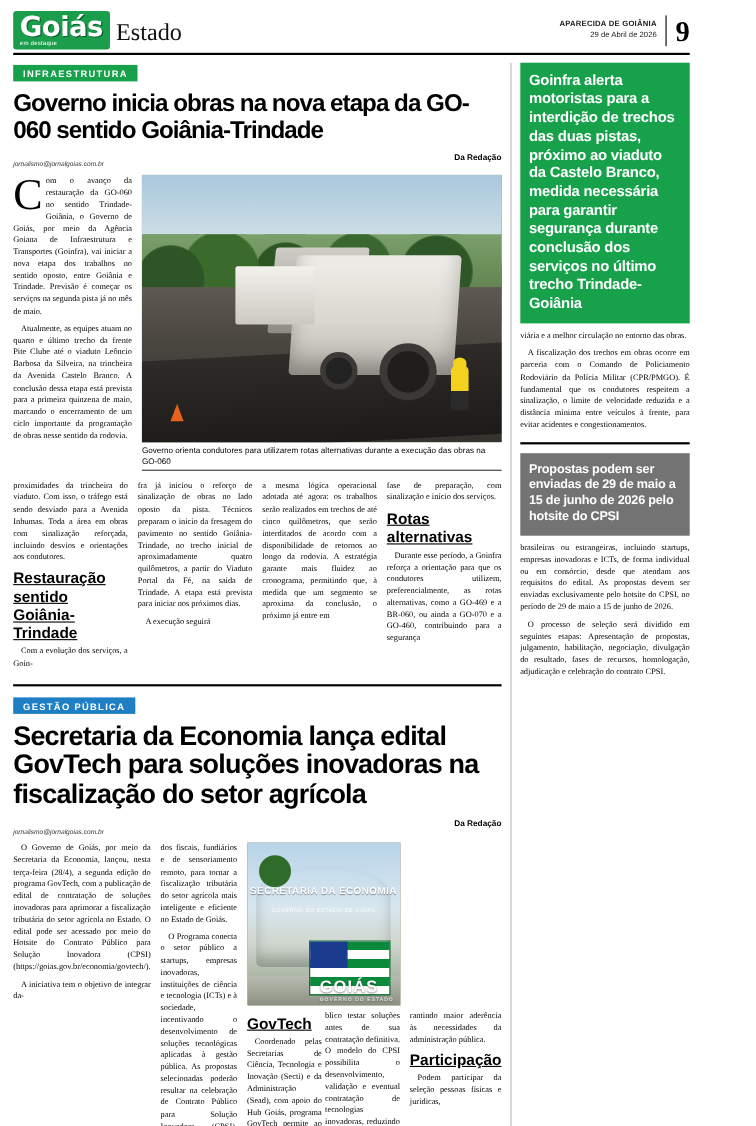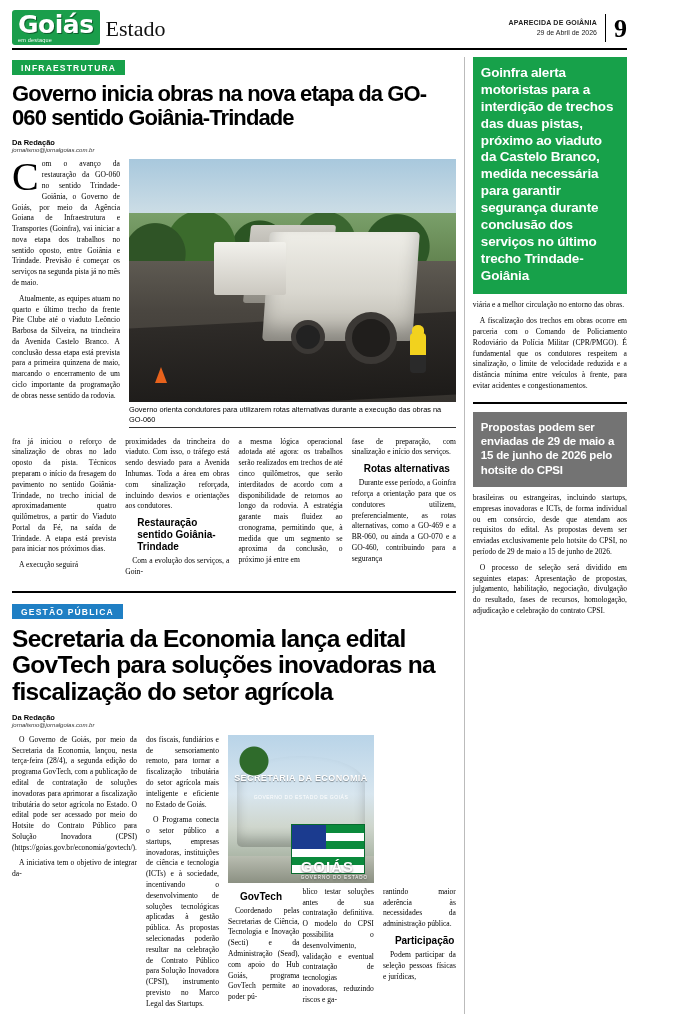--- a/index.html
+++ b/index.html
@@ -120,21 +120,21 @@
   }
   h1.headline.small {
     font-size: 24.5px;
     letter-spacing: -0.7px;
   }
   .byline {
     font-family: "Liberation Sans", sans-serif;
     margin-top: 8px;
     line-height: 1.25;
   }
-  .byline .b-name { font-size: 7.5px; font-weight: bold; }
+  .byline .b-name { font-size: 7.5px; font-weight: bold; text-align: right; }
   .byline .b-mail { font-size: 6px; color: #333; font-style: italic; }
 
   
   .photo {
     position: relative;
     overflow: hidden;
     background: #6f7f55;
   }
   .caption {
     font-family: "Liberation Sans", sans-serif;
@@ -221,24 +221,25 @@
   .dropcap {
     float: left;
     font-family: "Liberation Serif", serif;
     font-size: 40px;
     line-height: 0.78;
     font-weight: normal;
     padding: 2px 3px 0 0;
   }
   h3.subhead {
     font-family: "Liberation Sans", sans-serif;
-    font-size: 10px;
+    font-size: 14px;
     font-weight: bold;
     line-height: 1.2;
-    margin: 4px 0 3px 12px;
+    margin: 4px 0 3px 0;
+    text-decoration: underline;
   }
 
   
   .side-call {
     background: #17a14a;
     color: #fff;
     font-family: "Liberation Sans", sans-serif;
     font-weight: bold;
     font-size: 13.5px;
     line-height: 1.25;
@@ -357,27 +358,27 @@
                 <div class="rp-worker"></div>
                 <div class="rp-cone"></div>
               </div>
             </div>
             <div class="caption">Governo orienta condutores para utilizarem rotas alternativas durante  a execução das obras na GO-060</div>
           </div>
         </div>
 
         <div class="cols4 auto">
           <div>
-            <p class="body">fra já iniciou o reforço de sinalização de obras no lado oposto da pista. Técnicos preparam o início da fresagem do pavimento no sentido Goiânia-Trindade, no trecho inicial de aproximadamente quatro quilômetros, a partir do Viaduto Portal da Fé, na saída de Trindade. A etapa está prevista para iniciar nos próximos dias.</p>
-            <p class="body indent">A execução seguirá</p>
-          </div>
-          <div>
             <p class="body">proximidades da trincheira do viaduto. Com isso, o tráfego está sendo desviado para a Avenida Inhumas. Toda a área em obras com sinalização reforçada, incluindo desvios e orientações aos condutores.</p>
             <h3 class="subhead">Restauração sentido Goiânia-Trindade</h3>
             <p class="body indent">Com a evolução dos serviços, a Goin-</p>
+          </div>
+          <div>
+            <p class="body">fra já iniciou o reforço de sinalização de obras no lado oposto da pista. Técnicos preparam o início da fresagem do pavimento no sentido Goiânia-Trindade, no trecho inicial de aproximadamente quatro quilômetros, a partir do Viaduto Portal da Fé, na saída de Trindade. A etapa está prevista para iniciar nos próximos dias.</p>
+            <p class="body indent">A execução seguirá</p>
           </div>
           <div>
             <p class="body">a mesma lógica operacional adotada até agora: os trabalhos serão realizados em trechos de até cinco quilômetros, que serão interditados de acordo com a disponibilidade de retornos ao longo da rodovia. A estratégia garante mais fluidez ao cronograma, permitindo que, à medida que um segmento se aproxima da conclusão, o próximo já entre em</p>
           </div>
           <div>
             <p class="body">fase de preparação, com sinalização e início dos serviços.</p>
             <h3 class="subhead">Rotas alternativas</h3>
             <p class="body indent">Durante esse período, a Goinfra reforça a orientação para que os condutores utilizem, preferencialmente, as rotas alternativas, como a GO-469 e a BR-060, ou ainda a GO-070 e a GO-460, contribuindo para a segurança</p>
           </div>
         </div>

